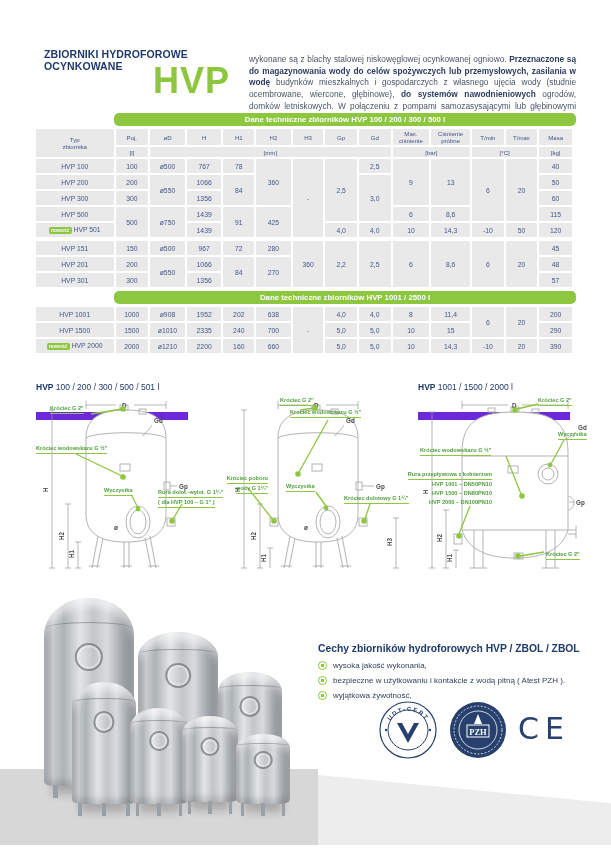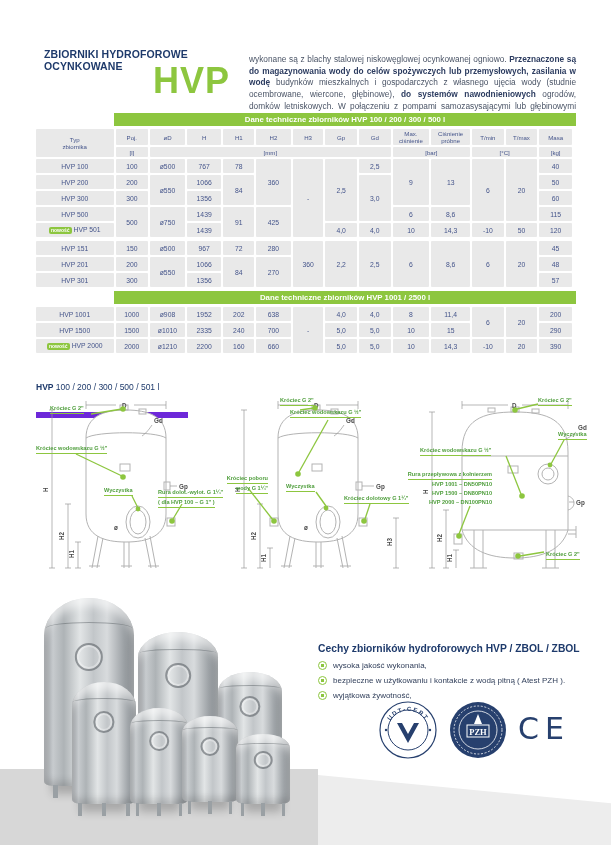--- a/index.html
+++ b/index.html
@@ -10,39 +10,39 @@
   .hdr-title{position:absolute;left:44px;top:48px;width:186px;font-size:10.5px;font-weight:bold;
              color:#1e3a6b;text-align:left;letter-spacing:.1px;}
   .hdr-product{position:absolute;left:44px;top:60px;width:186px;text-align:right;
                font-size:36px;font-weight:bold;color:#8dc63f;letter-spacing:1px;}
   .hdr-desc{position:absolute;left:249px;top:46px;width:327px;font-size:8.3px;line-height:11.6px;
             color:#4a5466;text-align:justify;}
   .hdr-desc .bold{font-weight:bold;color:#2c3c60;}
 
   
   .tables{position:absolute;left:36px;top:111px;width:540px;}
-  .tbar{margin-left:78px;height:13px;background:#8dc63f;border-radius:0;color:#fff;
+  .tbar{margin-left:78px;height:13px;background:#8dc63f;border-radius:5px;color:#fff;
         font-size:7.8px;font-weight:bold;display:flex;align-items:center;justify-content:center;
         margin-top:2px;margin-bottom:1px;}
   table.dt{border-collapse:separate;border-spacing:2px;table-layout:fixed;width:540px;
            font-size:6.8px;color:#44548a;margin:0 0 0 -2px;}
   table.dt th,table.dt td{background:#e9e9e9;text-align:center;vertical-align:middle;
            height:14px;padding:0;border-radius:1px;}
   table.dt thead th{font-weight:normal;font-size:6.1px;line-height:1.15;height:16px;}
   table.dt thead tr:nth-child(2) th{height:10px;}
   table.dt th.typ{white-space:pre-line;}
   .badge{display:inline-block;font-size:5px;font-weight:bold;background:#8dc63f;color:#fff;
          padding:1px 2px;border-radius:2px;margin-right:2px;line-height:1;}
   td.has-badge{text-align:left;padding-left:2px;white-space:nowrap;}
 
   
   .dgs{position:absolute;left:36px;top:382px;width:560px;height:212px;}
   .dg{position:absolute;top:0;width:188px;height:212px;}
   .dg1{left:0;} .dg2{left:192px;} .dg3{left:382px;width:196px;}
-  .dg-title{font-size:8.5px;color:#1e3a6b;border-bottom:6px solid #6d28d9;width:152px;
+  .dg-title{font-size:8.5px;color:#1e3a6b;border-bottom:8px solid #6d28d9;width:152px;
             padding-bottom:20px;white-space:nowrap;}
   .dg-title b{font-weight:bold;}
   .dg svg{position:absolute;left:0;top:18px;}
   .dg svg text{font-size:6.3px;fill:#4a4a4a;font-weight:bold;font-family:"Liberation Sans",sans-serif;}
   .co{position:absolute;font-size:5.6px;font-weight:bold;color:#4f9e3c;line-height:1.6;z-index:2;}
   .co div{border-bottom:1px solid #8dc63f;display:inline-block;}
   .co div.nb{border-bottom:none;}
   .co.right{text-align:right;}
 
   
@@ -410,20 +410,23 @@
       <div class="co" style="left:52px;top:14px"><div>Króciec G 2"</div></div>
       <div class="co" style="left:62px;top:26px"><div>Króciec wodowskazu G ½"</div></div>
       <div class="co" style="left:58px;top:100px"><div>Wyczystka</div></div>
       <div class="co right" style="left:-8px;top:92px;width:48px">
         <div>Króciec poboru</div><br><div>wody G 1¼"</div>
       </div>
       <div class="co" style="left:116px;top:112px"><div>Króciec dolotowy G 1¼"</div></div>
     </div>
 
     <div class="dg dg3">
+      <div class="dg-title">
+        <b>HVP</b><span> 1001 / 1500 / 2000 l</span>
+      </div>
       <svg width="196" height="178" viewBox="0 0 196 178">
         <g stroke="#b3b3b3" stroke-width="1" fill="none">
           <path d="M44,52 C44,20 64,12 97,12 C130,12 150,20 150,52 L150,130 L44,130 Z" fill="#fff"></path>
           <line x1="44" y1="56" x2="150" y2="56"></line>
           <path d="M44,130 C50,150 70,158 97,158 C124,158 144,150 150,130"></path>
           <rect x="70" y="8" width="7" height="4"></rect>
           <rect x="93" y="7" width="8" height="5"></rect>
           <rect x="114" y="9" width="7" height="4"></rect>
           <circle cx="130" cy="74" r="10"></circle>
           <circle cx="130" cy="74" r="6"></circle>

